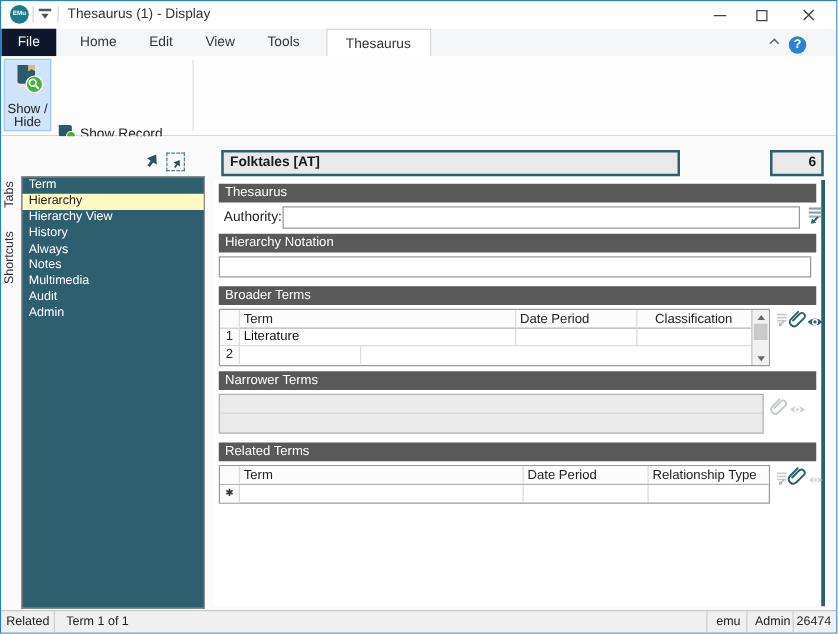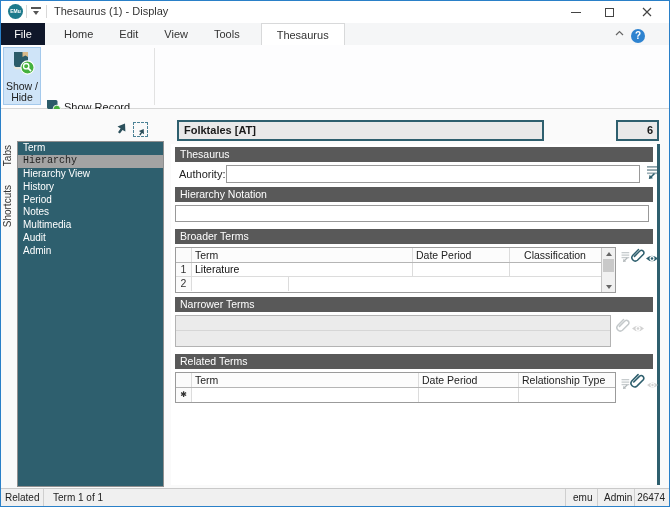--- a/index.html
+++ b/index.html
@@ -42,21 +42,21 @@
 
   
   .workspace{position:absolute;left:0;top:108px;width:668px;height:379px;background:#fafafa;}
 
   .rec-hdr{position:absolute;top:11px;height:21px;border:2px solid #2e5f6e;background:#e9e9e9;
            font-size:11px;font-weight:bold;color:#1a1a1a;line-height:17px;}
   .tabstrip-label{position:absolute;left:1px;writing-mode:vertical-rl;transform:rotate(180deg);
                   font-size:10px;color:#333;}
   .sidebar-list{position:absolute;left:16px;top:32px;width:147px;height:346px;background:#2e5f6e;border:1px solid #8f8f8f;}
   .sb-item{height:12.9px;line-height:12.9px;font-size:10px;color:#fff;padding-left:5px;white-space:nowrap;overflow:hidden;}
-  .sb-item.selected{background:#a3a3a3;color:#1e1e1e;font-family:Liberation Mono, monospace;}
+  .sb-item.selected{background:#fef9c3;color:#1e1e1e;}
 
   .main-panel{position:absolute;left:170px;top:35px;width:489px;height:341px;background:#fff;border-right:3px solid #2e5f6e;}
   .sec-hdr{position:absolute;left:4px;width:478px;height:15px;background:#595959;color:#fff;
            font-size:10.5px;line-height:15px;padding-left:5px;}
   .txt-input{position:absolute;border:1px solid #999;background:#fff;font-size:11px;padding:0 3px;
              font-family:"Liberation Sans",sans-serif;}
 
   .tbl{position:absolute;background:#fff;border:1px solid #9b9b9b;font-size:10.5px;}
   .trow{display:flex;}
   .tcell{border-right:1px solid #dcdcdc;padding:0 3px;white-space:nowrap;overflow:hidden;color:#111;}
@@ -163,21 +163,21 @@
     <div class="rec-hdr" style="left:615px;width:43px;text-align:right;padding-right:4px;">6</div>
 
     <div class="tabstrip-label" style="top:36px;">Tabs</div>
     <div class="tabstrip-label" style="top:76px;">Shortcuts</div>
 
     <div class="sidebar-list">
       <div class="sb-item">Term</div>
       <div class="sb-item selected">Hierarchy</div>
       <div class="sb-item">Hierarchy View</div>
       <div class="sb-item">History</div>
-      <div class="sb-item">Period</div>
+      <div class="sb-item">Always</div>
       <div class="sb-item">Notes</div>
       <div class="sb-item">Multimedia</div>
       <div class="sb-item">Audit</div>
       <div class="sb-item">Admin</div>
     </div>
 
     <div class="main-panel">
 
       <div class="sec-hdr" style="top:3px;">Thesaurus</div>
       <div class="abs" style="left:8px;top:24px;font-size:11px;color:#222;">Authority:</div>

